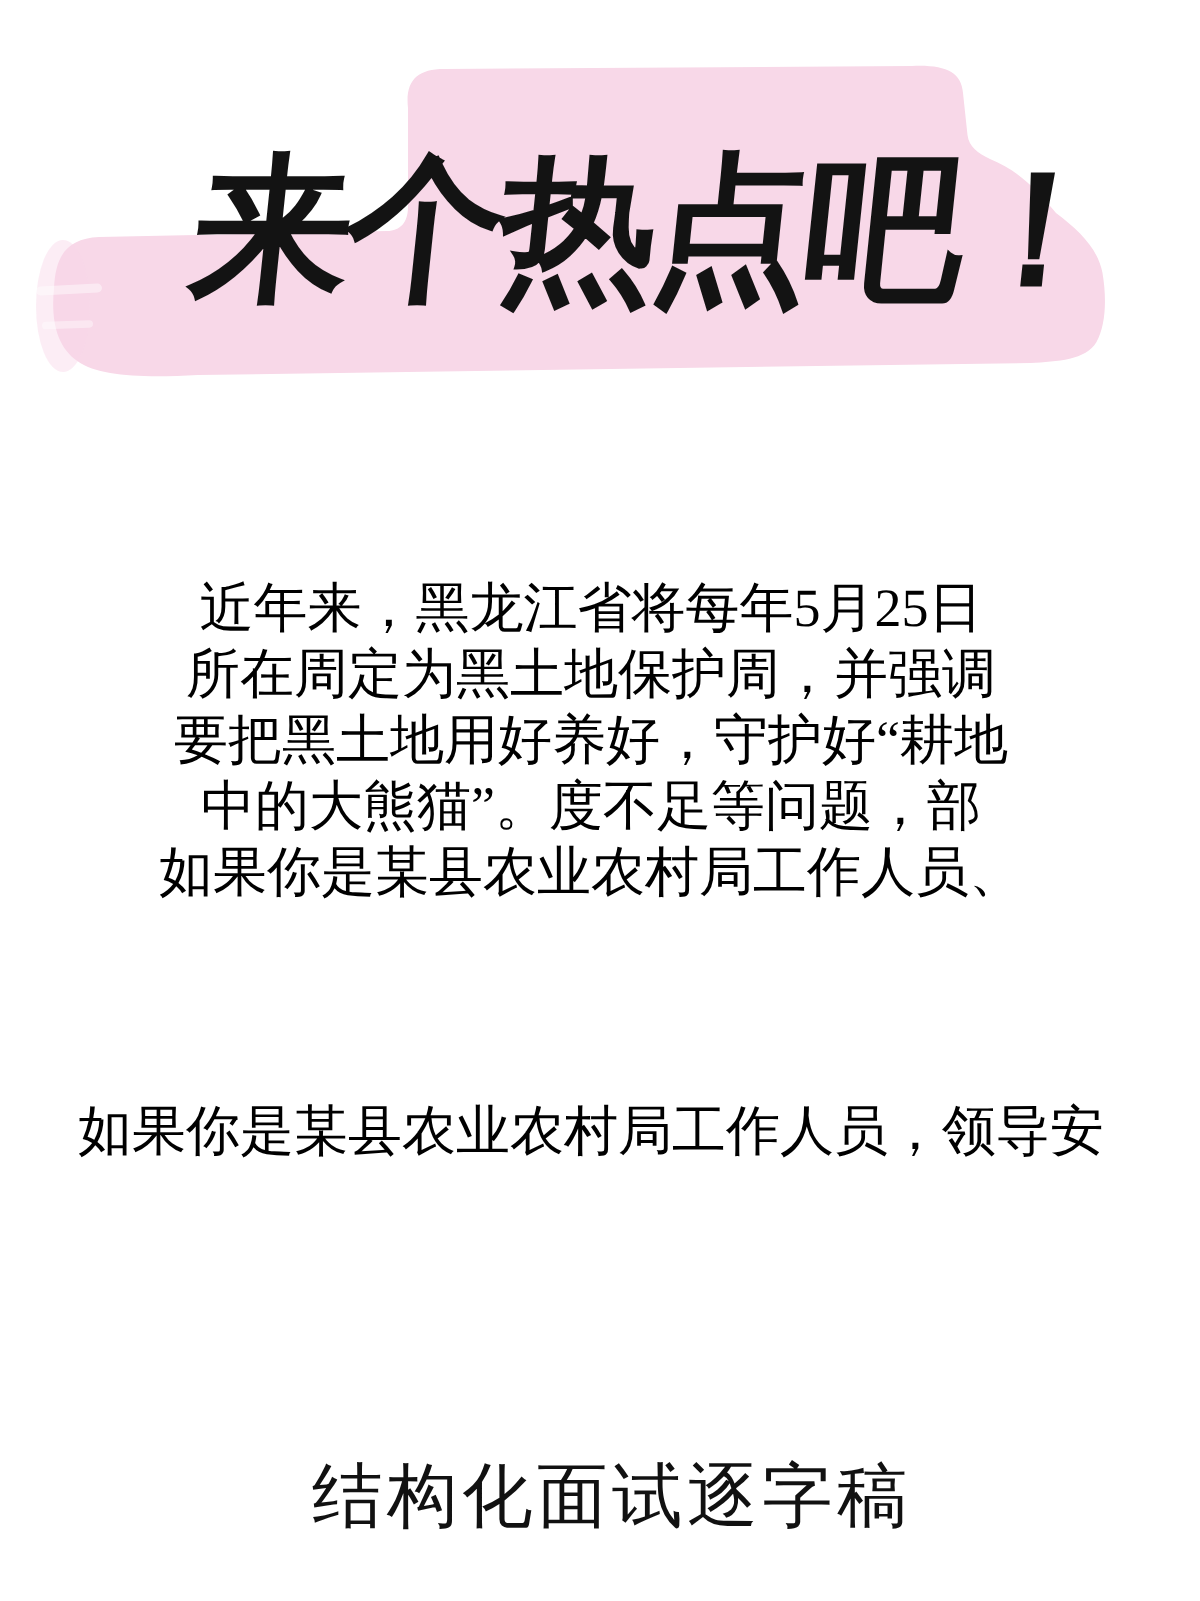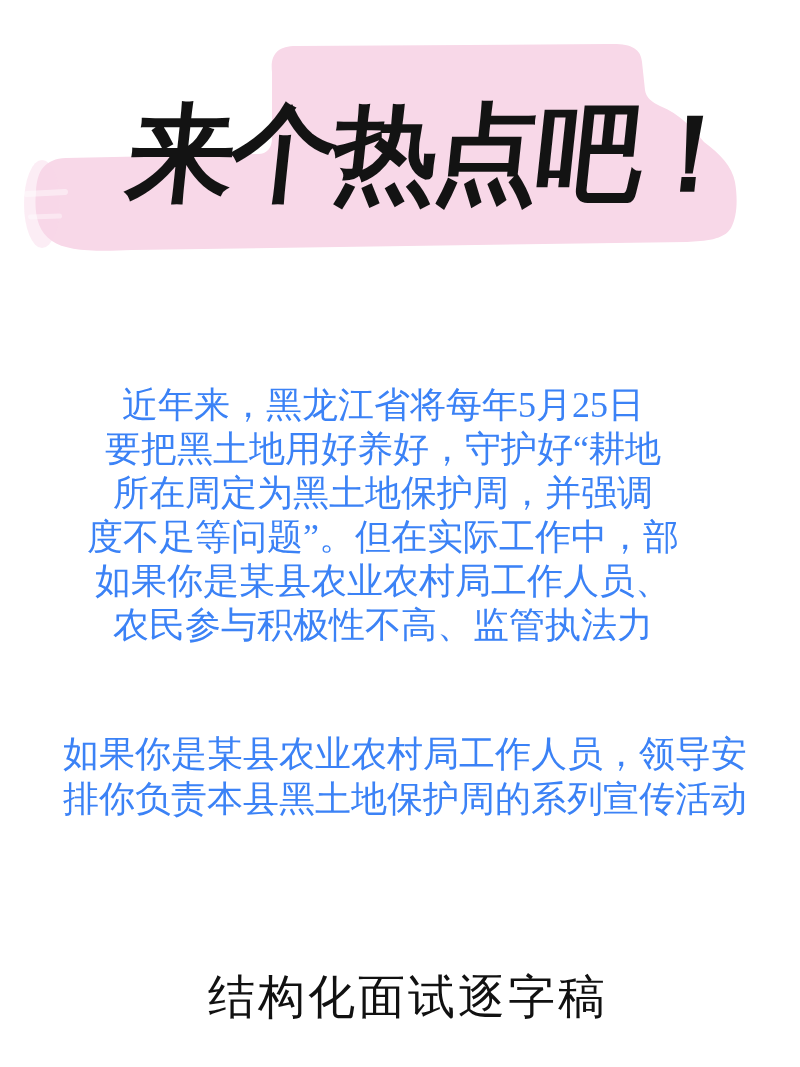--- a/index.html
+++ b/index.html
@@ -28,28 +28,28 @@
     font-size: 106px;
     line-height: 114px;
     font-weight: 900;
     color: #131313;
     letter-spacing: -4px;
     transform: skewX(-6deg);
     white-space: nowrap;
   }
   .paragraph {
     position: absolute;
-    left: 1px;
+    left: 12px;
     width: 764px;
     text-align: center;
     font-family: "Liberation Serif", "DejaVu Serif", serif;
-    color: #3b82f6;
+    color: #000000;
   }
   .paragraph-1 { top: 383px; font-size: 36px; line-height: 44px; }
-  .paragraph-2 { top: 732px; font-size: 36px; line-height: 45px; margin-left: 22px; }
+  .paragraph-2 { top: 732px; font-size: 36px; line-height: 45px; }
   .body-line { white-space: nowrap; }
   .footer-caption {
     position: absolute;
     top: 972px;
     left: 8px;
     width: 800px;
     text-align: center;
     font-family: "Liberation Sans", "DejaVu Sans", sans-serif;
     font-size: 47px;
     line-height: 50px;
@@ -84,27 +84,25 @@
              Z" fill="#f8d8e8"></path>
     <ellipse cx="22" cy="162" rx="18" ry="44" opacity="0.45" fill="#f8d8e8"></ellipse>
     <rect x="4" y="148" width="44" height="6" rx="3" fill="#ffffff" opacity="0.45" transform="rotate(-3 26 151)"></rect>
     <rect x="8" y="172" width="34" height="5" rx="2.5" fill="#ffffff" opacity="0.4" transform="rotate(-2 25 174)"></rect>
   </svg>
 
   <div class="title">来个热点吧！</div>
 
   <div class="paragraph paragraph-1">
     <div class="body-line">近年来，黑龙江省将每年5月25日</div>
+    <div class="body-line">所在周定为黑土地保护周，并强调</div>
     <div class="body-line">要把黑土地用好养好，守护好“耕地</div>
-    <div class="body-line">所在周定为黑土地保护周，并强调</div>
-    <div class="body-line">度不足等问题”。但在实际工作中，部</div>
+    <div class="body-line">中的大熊猫”。度不足等问题，部</div>
     <div class="body-line">如果你是某县农业农村局工作人员、</div>
-    <div class="body-line">农民参与积极性不高、监管执法力</div>
   </div>
 
   <div class="paragraph paragraph-2">
     <div class="body-line">如果你是某县农业农村局工作人员，领导安</div>
-    <div class="body-line">排你负责本县黑土地保护周的系列宣传活动</div>
   </div>
 
   <div class="footer-caption">结构化面试逐字稿</div>
 
 </div>
 
 </body></html>

